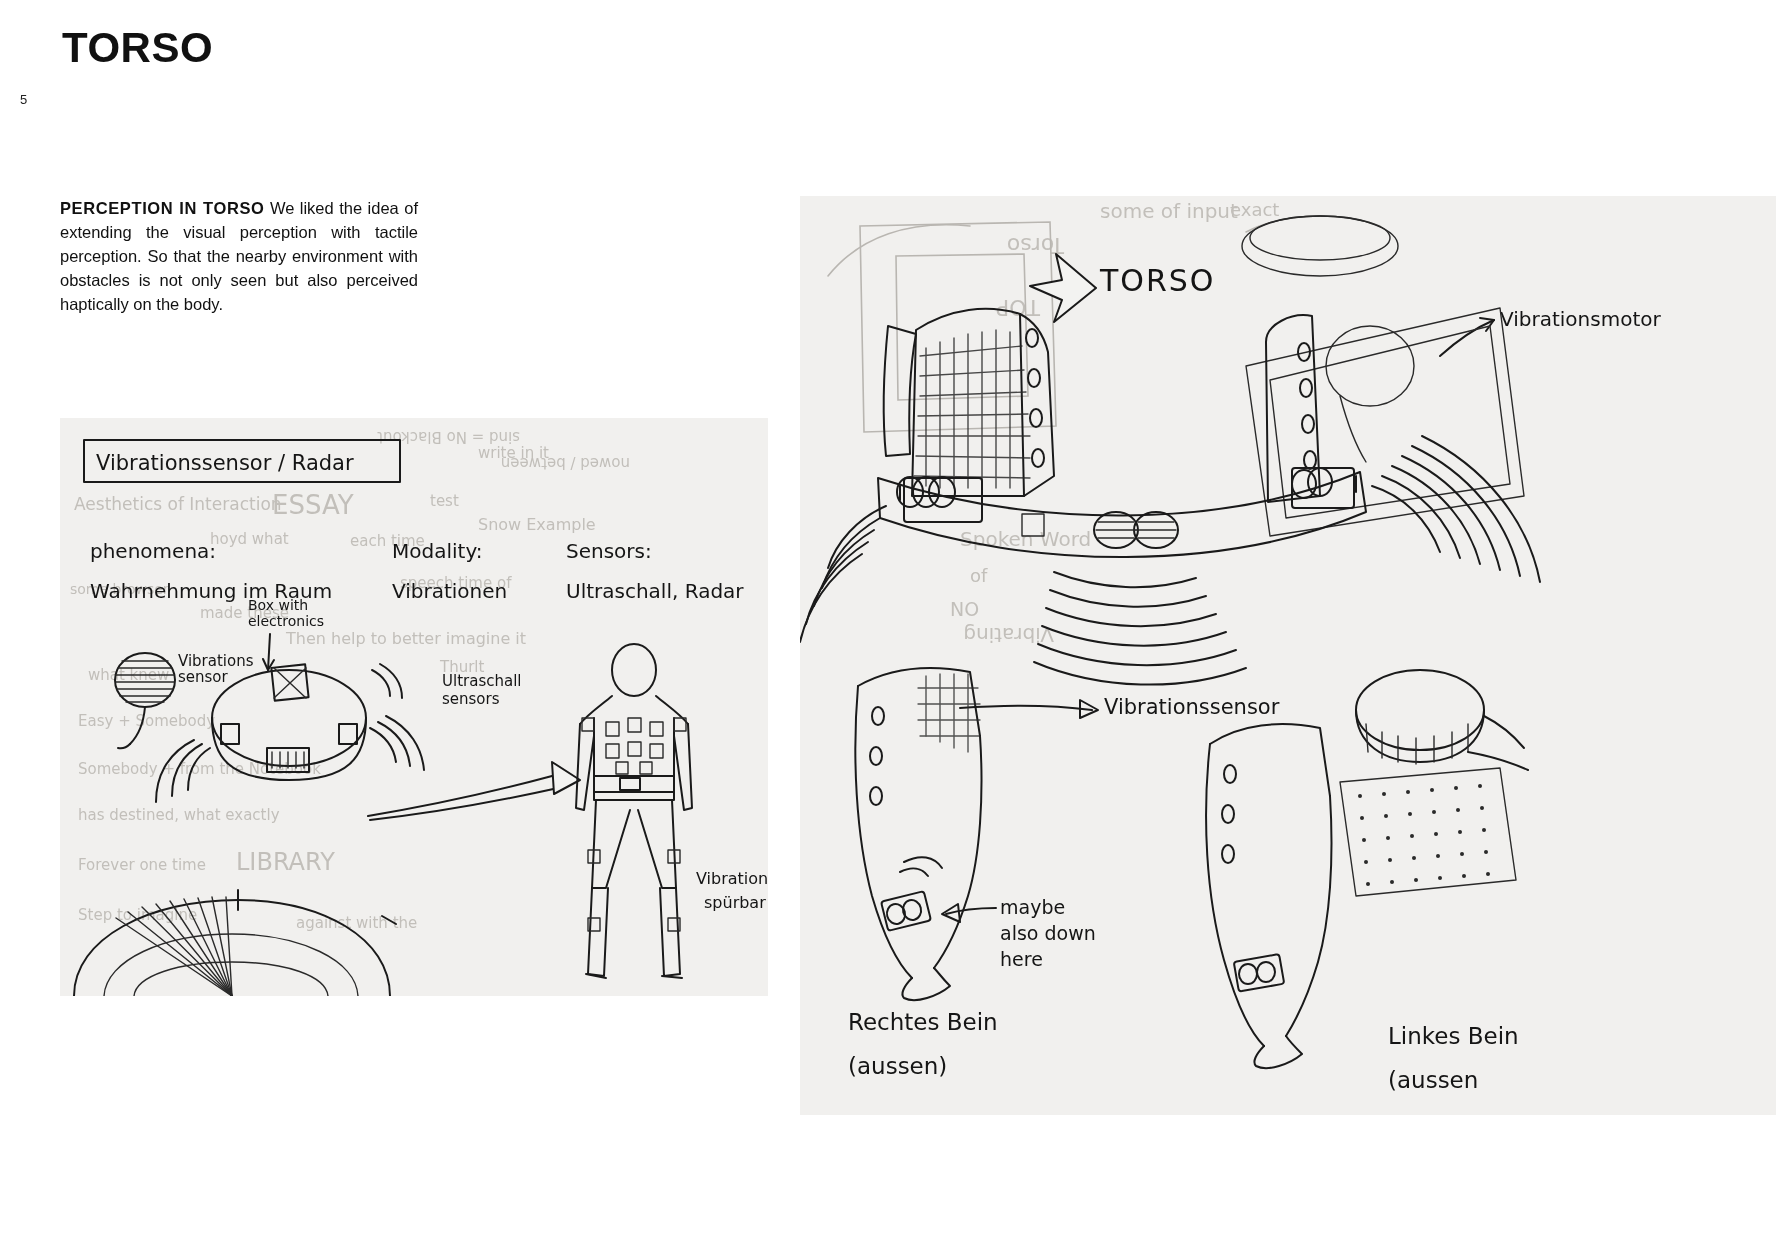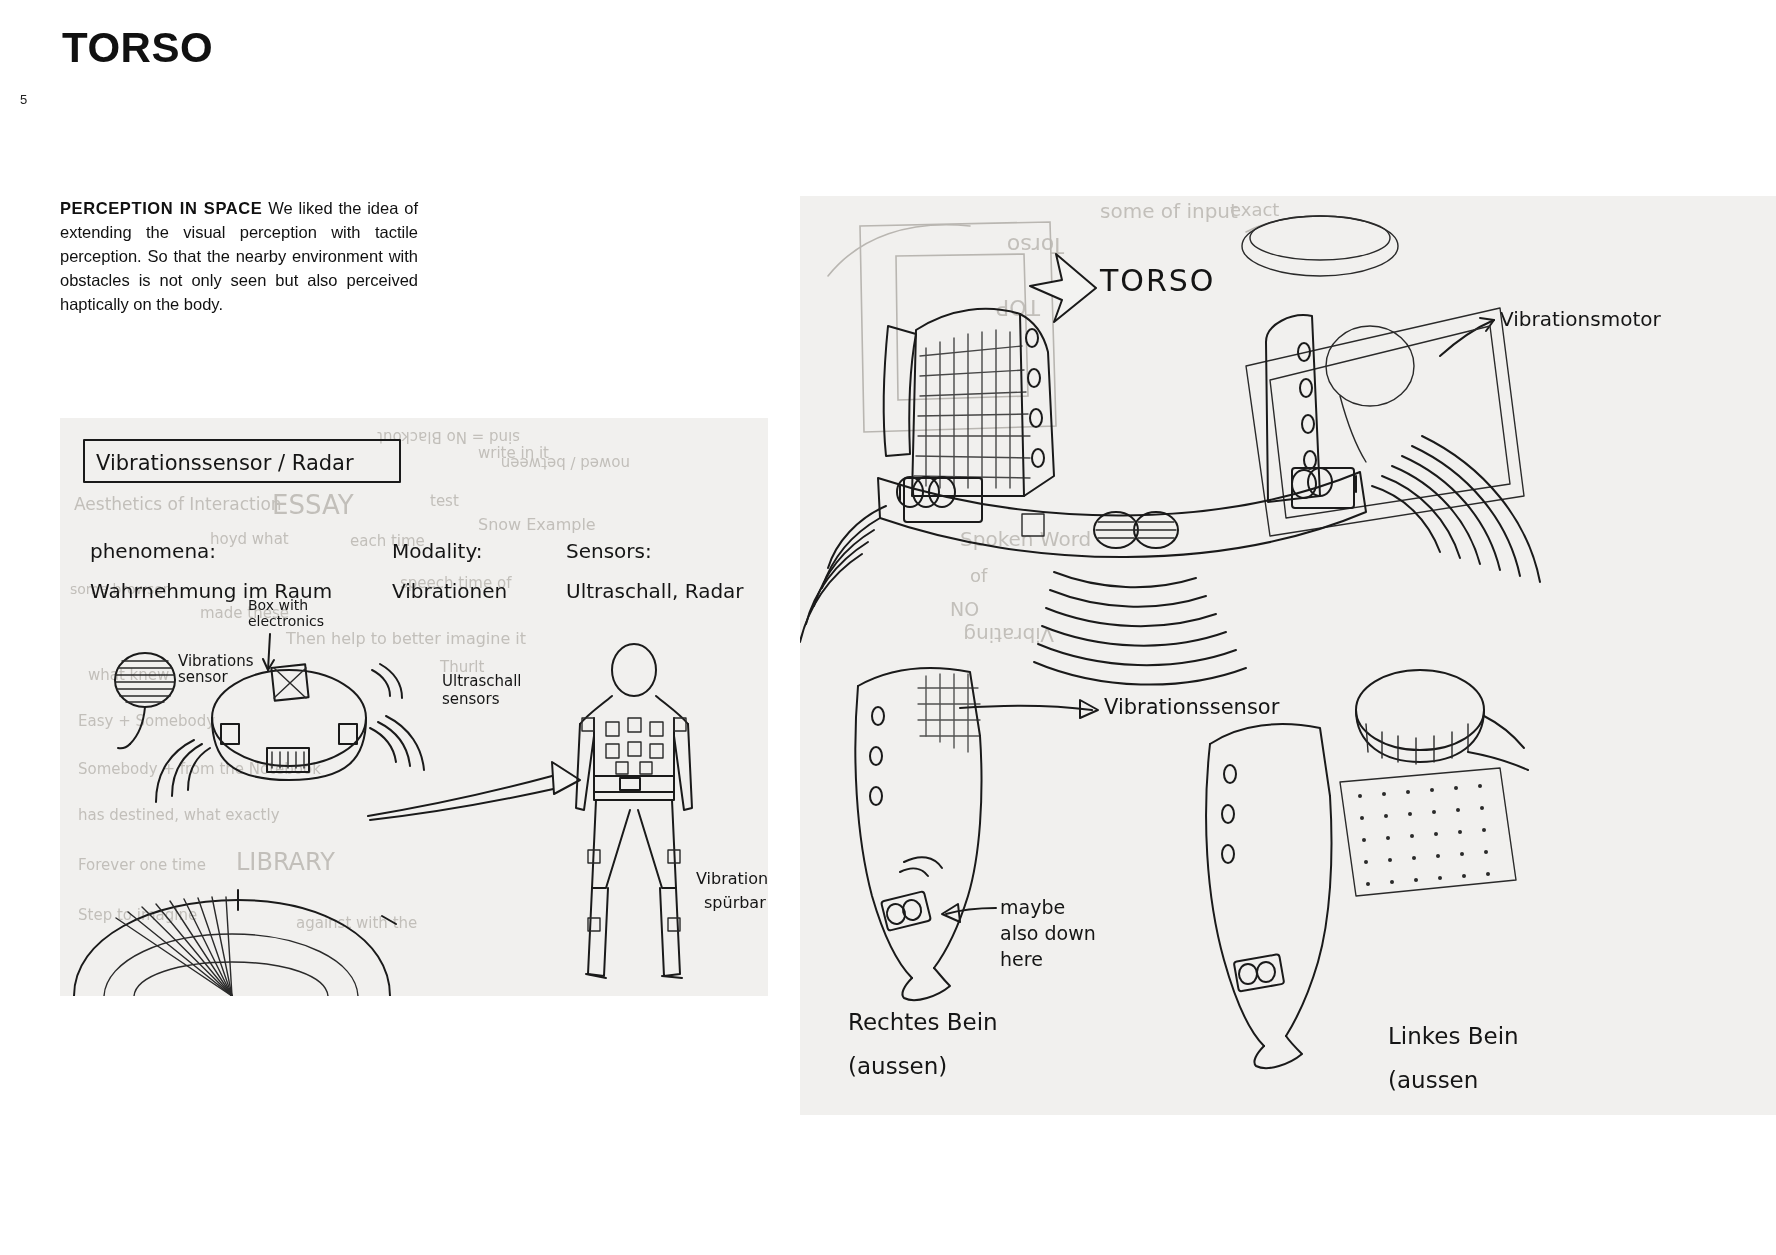--- a/index.html
+++ b/index.html
@@ -100,21 +100,21 @@
     fill: #f1f0ee;
   }
 </style>
 </head>
 <body>
 
 <div class="page-title">TORSO</div>
 <div class="page-number">5</div>
 
 <div class="body-text">
-  <strong>PERCEPTION IN SPACE</strong>
+  <strong>PERCEPTION IN TORSO</strong>
   <span>We liked the idea of extending the visual perception with tactile perception. So that the nearby environment with obstacles is not only seen but also perceived haptically on the body.</span>
 </div>
 
 <div class="figure" id="fig-left">
   <svg viewBox="0 0 708 578" preserveAspectRatio="none">
     <rect x="0" y="0" width="708" height="578" class="paper-noise"></rect>
 
     <g class="hand-faint" font-size="15">
       <text x="340" y="22" transform="rotate(180 400 18)">sind  = No Blackout</text>
       <text x="418" y="40">write in it</text>

